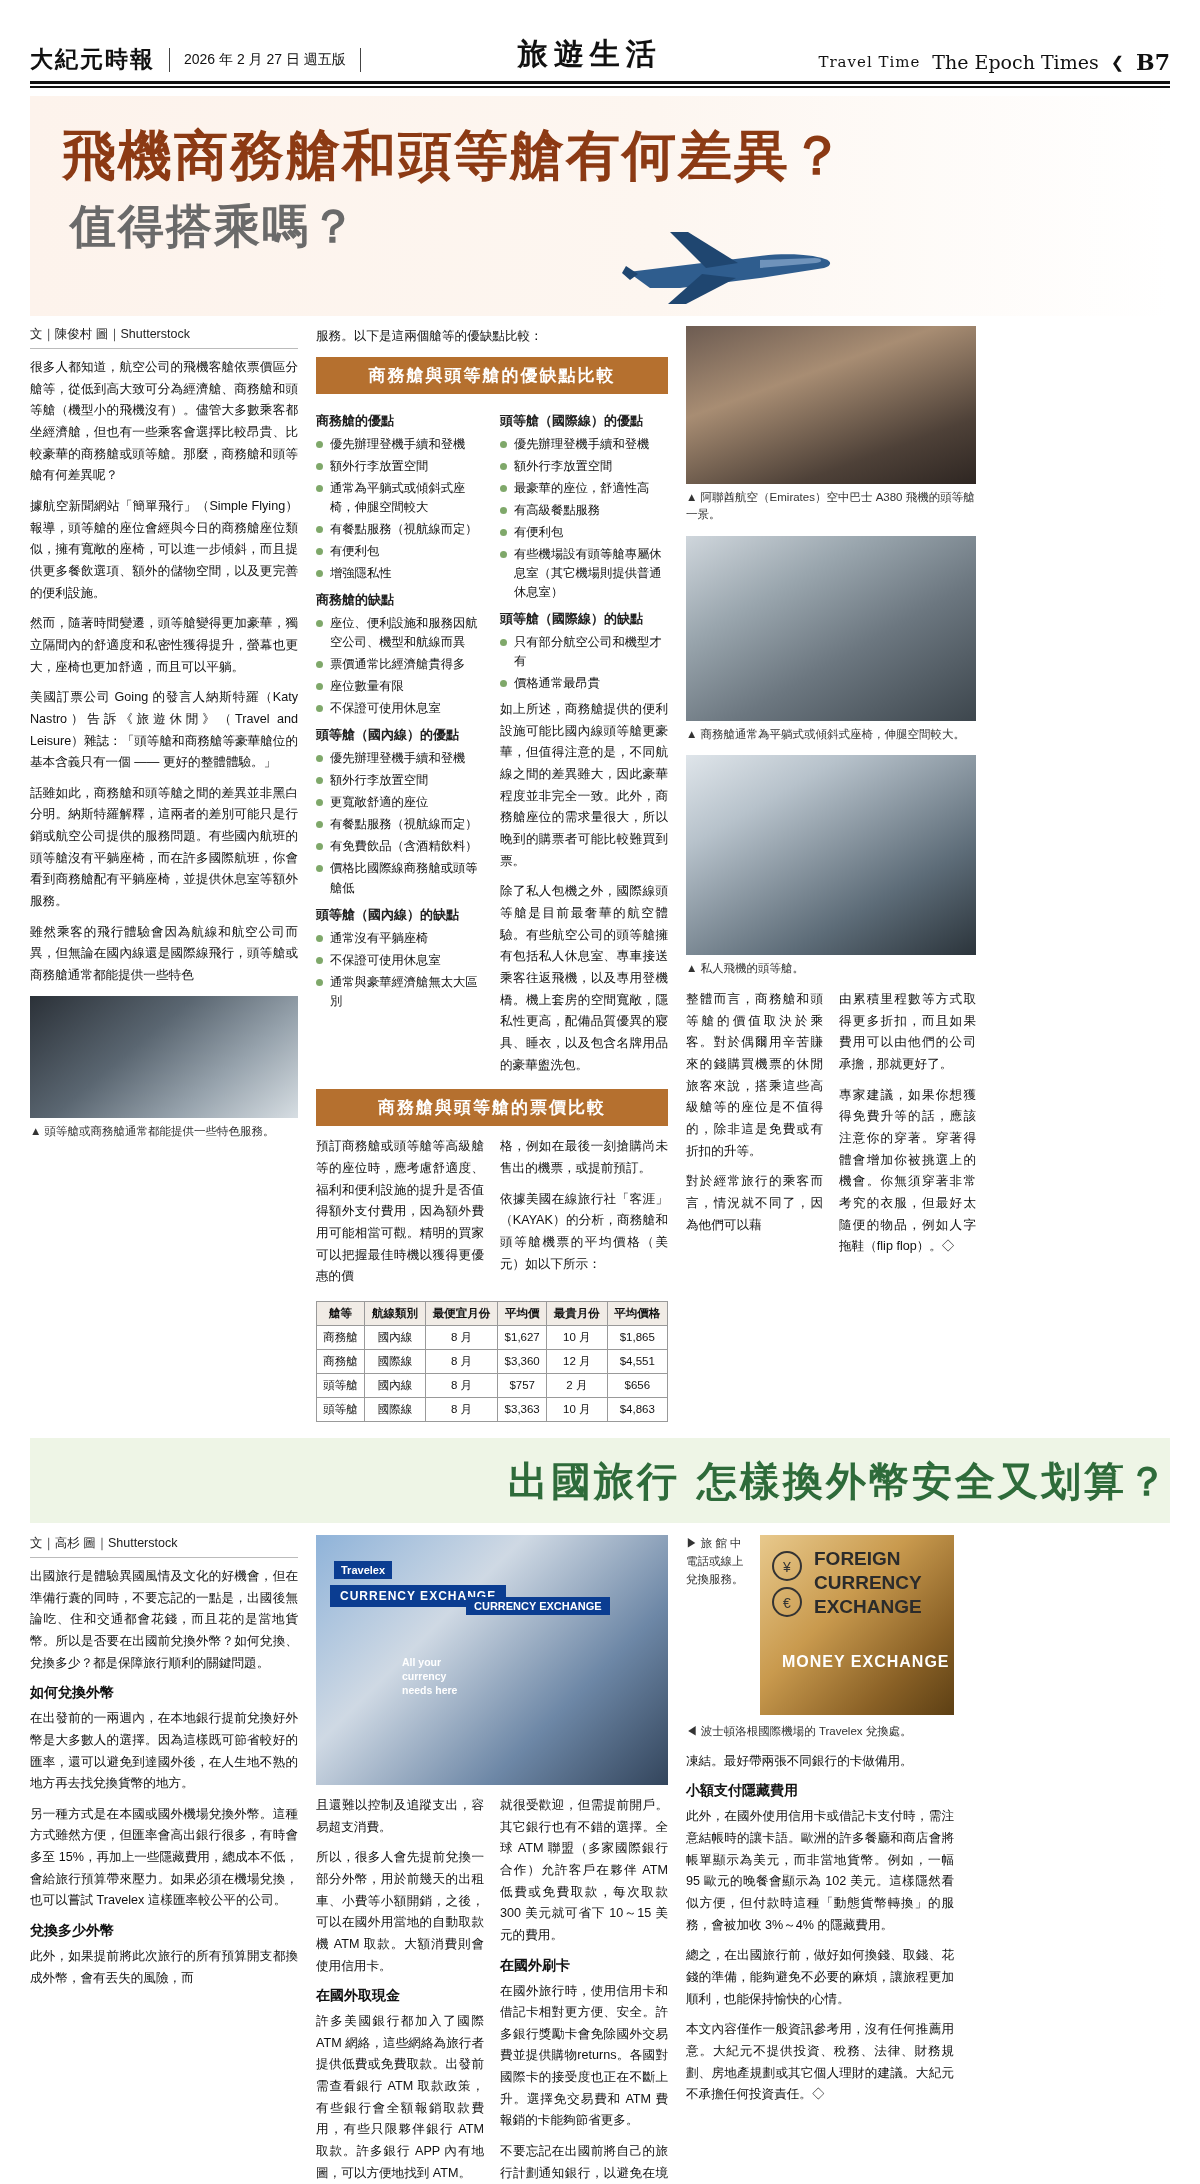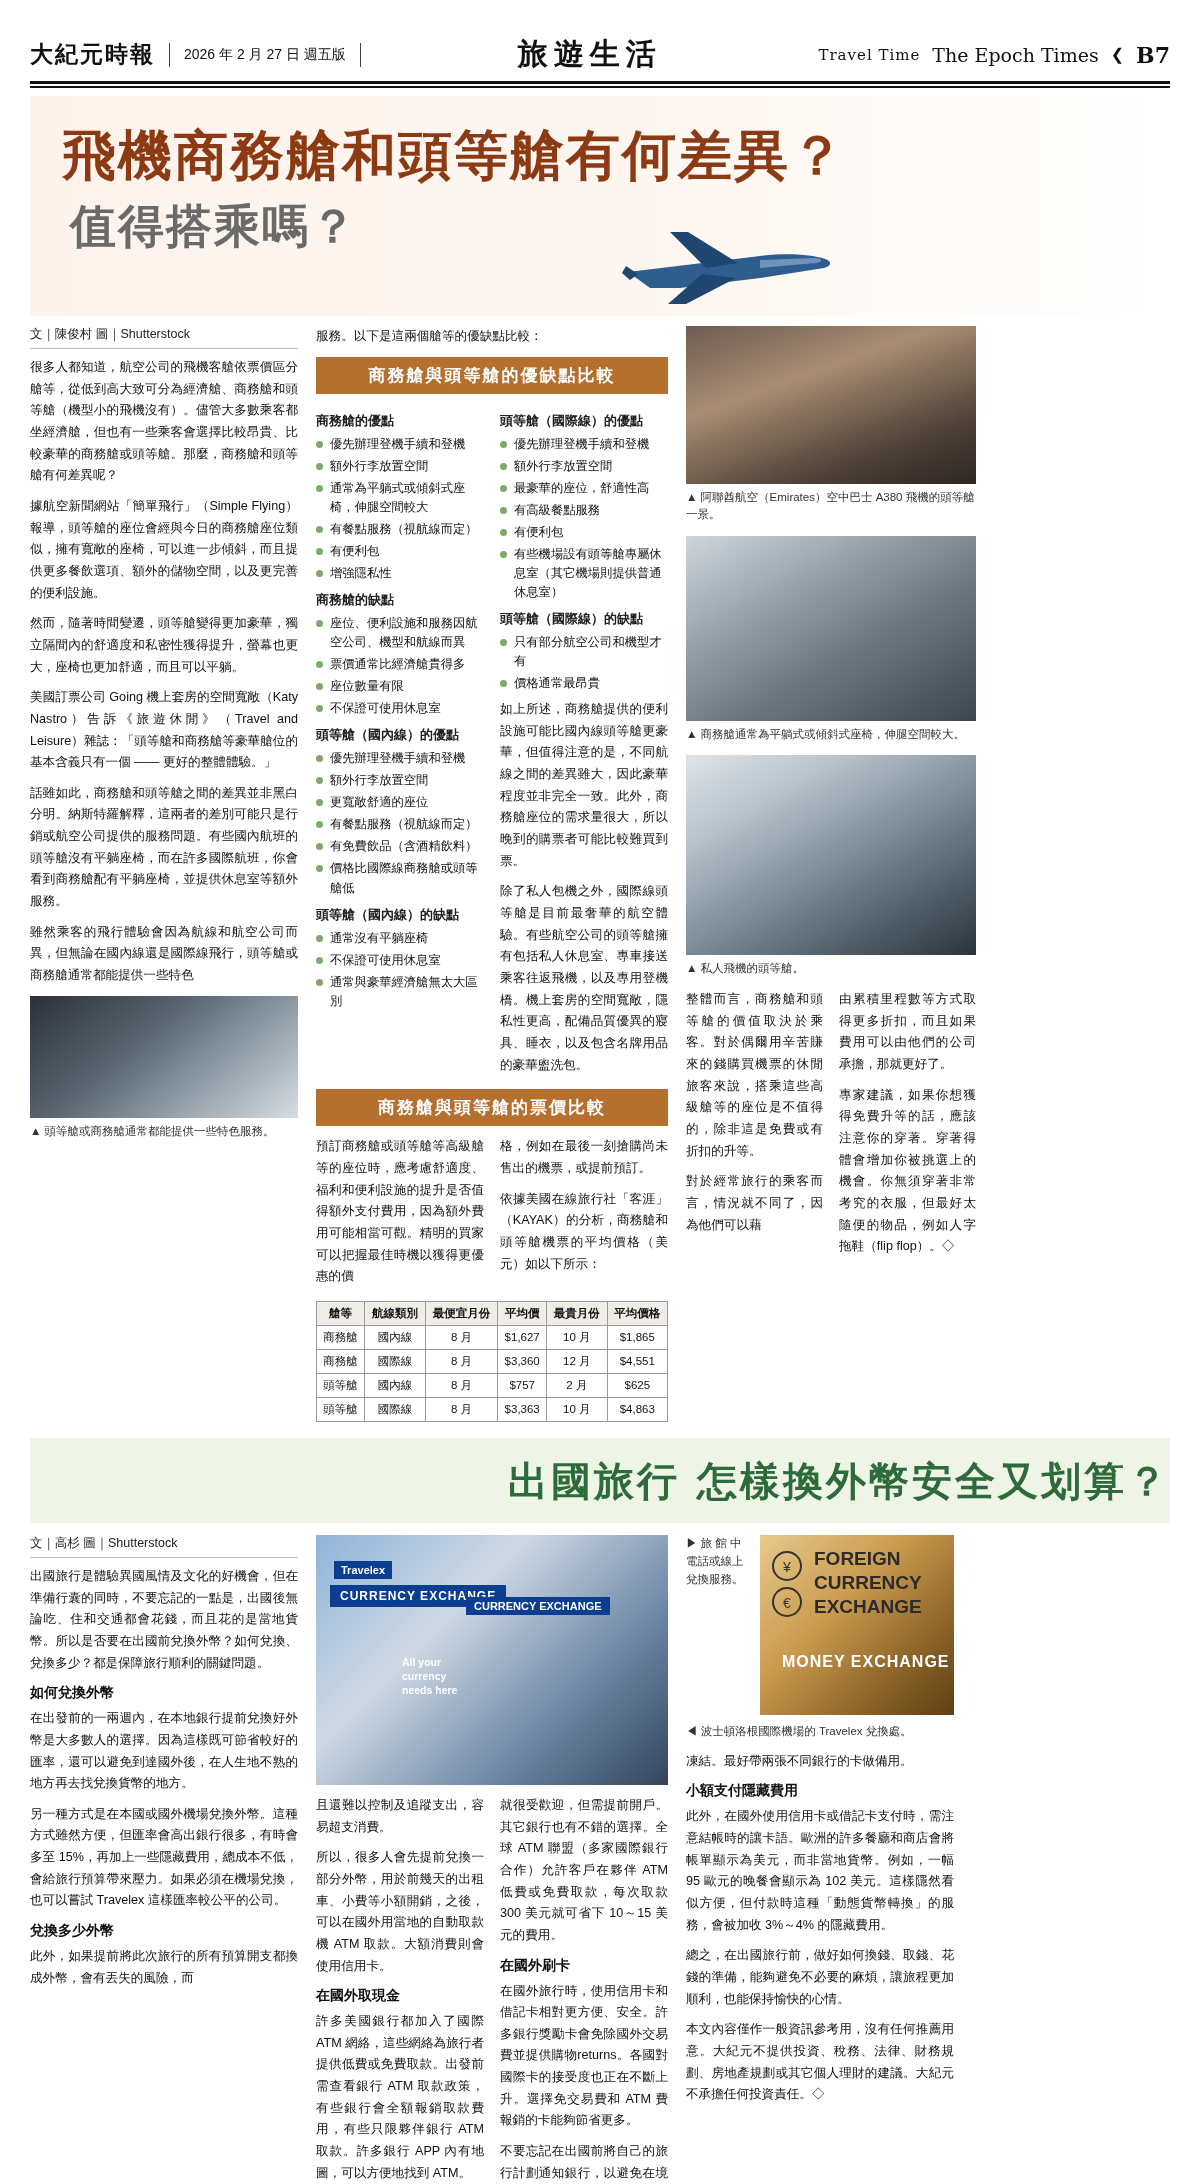--- a/index.html
+++ b/index.html
@@ -6,21 +6,21 @@
   html, body { margin:0; padding:0; }
   body {
     width:1200px; height:2184px;
     background:#ffffff;
     font-family:"Liberation Sans", sans-serif;
     color:#111;
   }
   .page { width:1200px; height:2184px; position:relative; padding:0 30px; }
 
   
-  .masthead { display:flex; align-items:center; border-bottom:3px solid #111; padding:10px 0 6px; margin-top:24px; }
+  .masthead { display:flex; align-items:flex-end; border-bottom:3px solid #111; padding:10px 0 6px; margin-top:24px; }
   .mh-left { display:flex; align-items:center; gap:14px; flex:0 0 auto; }
   .mh-logo { font-family:"DejaVu Serif", serif; font-weight:bold; font-size:23px; letter-spacing:2px; color:#111; }
   .mh-date { font-size:14px; border-left:1px solid #444; border-right:1px solid #444; padding:3px 14px; }
   .mh-center { flex:1 1 auto; text-align:center; font-family:"DejaVu Serif", serif; font-size:30px; font-weight:bold; letter-spacing:6px; }
   .mh-right { flex:0 0 auto; display:flex; align-items:center; gap:12px; font-family:"DejaVu Serif", serif; }
   .mh-tt { font-size:15px; letter-spacing:1px; }
   .mh-et { font-size:19px; }
   .mh-chev { font-size:16px; }
   .mh-page { font-size:22px; font-weight:bold; }
   .mh-rule { height:2px; background:#111; margin-top:2px; }
@@ -114,21 +114,21 @@
     </svg>
   </div>
 
   <div class="cols">
 
     <div class="col">
       <div class="byline">文｜陳俊村  圖｜Shutterstock</div>
       <p class="body">很多人都知道，航空公司的飛機客艙依票價區分艙等，從低到高大致可分為經濟艙、商務艙和頭等艙（機型小的飛機沒有）。儘管大多數乘客都坐經濟艙，但也有一些乘客會選擇比較昂貴、比較豪華的商務艙或頭等艙。那麼，商務艙和頭等艙有何差異呢？</p>
       <p class="body">據航空新聞網站「簡單飛行」（Simple Flying）報導，頭等艙的座位會經與今日的商務艙座位類似，擁有寬敞的座椅，可以進一步傾斜，而且提供更多餐飲選項、額外的儲物空間，以及更完善的便利設施。</p>
       <p class="body">然而，隨著時間變遷，頭等艙變得更加豪華，獨立隔間內的舒適度和私密性獲得提升，螢幕也更大，座椅也更加舒適，而且可以平躺。</p>
-      <p class="body">美國訂票公司 Going 機上套房的空間寬敞（Katy Nastro）告訴《旅遊休閒》（Travel and Leisure）雜誌：「頭等艙和商務艙等豪華艙位的基本含義只有一個 —— 更好的整體體驗。」</p>
+      <p class="body">美國訂票公司 Going 的發言人納斯特羅（Katy Nastro）告訴《旅遊休閒》（Travel and Leisure）雜誌：「頭等艙和商務艙等豪華艙位的基本含義只有一個 —— 更好的整體體驗。」</p>
       <p class="body">話雖如此，商務艙和頭等艙之間的差異並非黑白分明。納斯特羅解釋，這兩者的差別可能只是行銷或航空公司提供的服務問題。有些國內航班的頭等艙沒有平躺座椅，而在許多國際航班，你會看到商務艙配有平躺座椅，並提供休息室等額外服務。</p>
       <p class="body">雖然乘客的飛行體驗會因為航線和航空公司而異，但無論在國內線還是國際線飛行，頭等艙或商務艙通常都能提供一些特色</p>
       <div class="photo ph4"></div>
       <div class="cap">▲ 頭等艙或商務艙通常都能提供一些特色服務。</div>
     </div>
 
     <div class="col wide">
       <p class="body">服務。以下是這兩個艙等的優缺點比較：</p>
       <div class="bandtitle">商務艙與頭等艙的優缺點比較</div>
       <div class="twocol">
@@ -223,21 +223,21 @@
             <td>$3,360</td>
             <td>12 月</td>
             <td>$4,551</td>
           </tr>
           <tr>
             <td>頭等艙</td>
             <td>國內線</td>
             <td>8 月</td>
             <td>$757</td>
             <td>2 月</td>
-            <td>$625</td>
+            <td>$656</td>
           </tr>
           <tr>
             <td>頭等艙</td>
             <td>國際線</td>
             <td>8 月</td>
             <td>$3,363</td>
             <td>10 月</td>
             <td>$4,863</td>
           </tr>
         </tbody>

